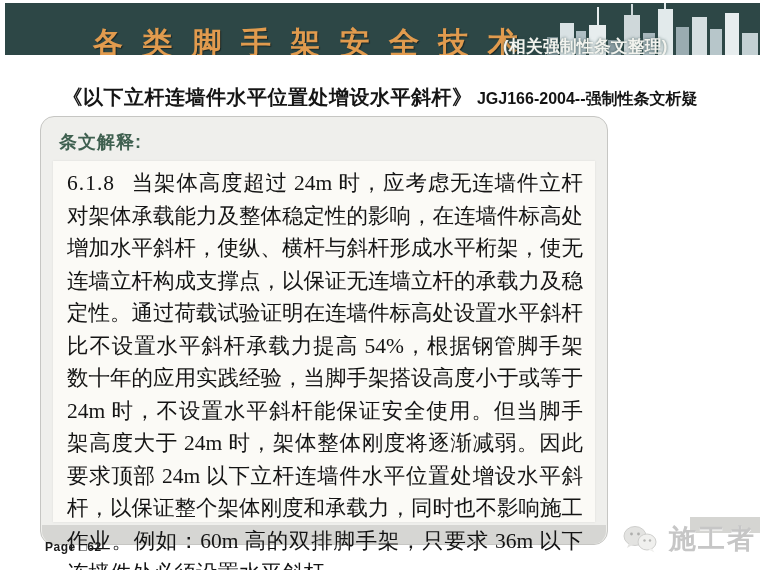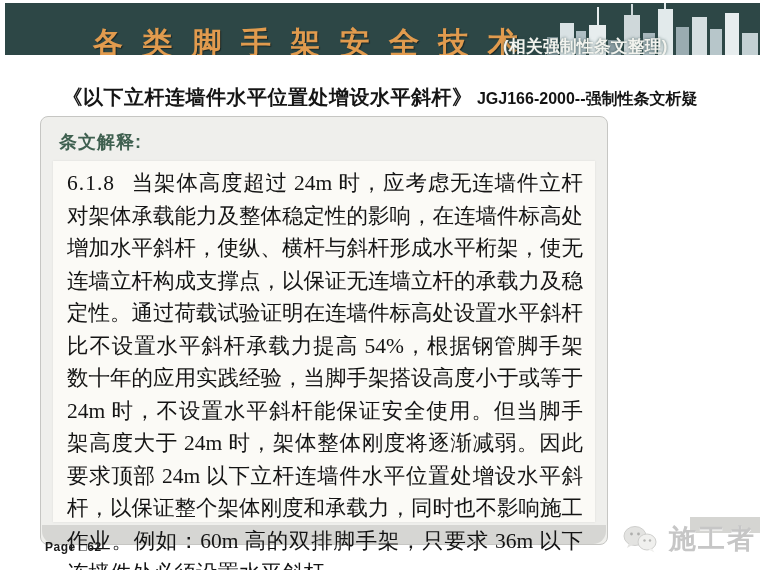--- a/index.html
+++ b/index.html
@@ -39,21 +39,21 @@
     text-align:center;white-space:nowrap;color:#151515;
   }
   .doc-title .book{font-size:20px;font-weight:bold;letter-spacing:.5px;}
   .doc-title .code{font-size:16px;font-weight:bold;letter-spacing:0;}
 
   
   .content-box{
     position:absolute;top:116px;left:40px;width:568px;height:429px;
     background:#efefec;
     border:1px solid #c6c6c3;
-    border-radius:8px;
+    border-radius:14px;
     box-sizing:border-box;
   }
   .content-box .bottom-band{
     position:absolute;left:1px;right:1px;bottom:0;height:19px;
     background:#d6d6d3;
     border-radius:0 0 13px 13px;
   }
   .section-label{
     position:absolute;top:13px;left:18px;
     font-size:18px;font-weight:bold;
@@ -117,21 +117,21 @@
     <rect x="197" y="30" width="16" height="43" fill="#c3d0d3"></rect>
     <path d="M186 73 Q196 52 208 56 L206 73 Z" fill="#f0f4f4"></path>
     <path d="M200 73 Q208 58 215 62 L215 73 Z" fill="#e2eaea"></path>
   </svg>
   <div class="header-title">各 类 脚 手 架 安 全 技 术</div>
   <div class="header-subtitle">(相关强制性条文整理)</div>
 </div>
 
 <div class="doc-title">
   <span class="book">《以下立杆连墙件水平位置处增设水平斜杆》</span>
-  <span class="code">JGJ166-2000--强制性条文析疑</span>
+  <span class="code">JGJ166-2004--强制性条文析疑</span>
 </div>
 
 <div class="content-box">
   <div class="bottom-band"></div>
   <div class="section-label">条文解释:</div>
   <div class="scan-panel">
     <p class="clause-para">
       <span class="clause-no">6.1.8</span><span>当架体高度超过 24m 时，应考虑无连墙件立杆对架体承载能力及整体稳定性的影响，在连墙件标高处增加水平斜杆，使纵、横杆与斜杆形成水平桁架，使无连墙立杆构成支撑点，以保证无连墙立杆的承载力及稳定性。通过荷载试验证明在连墙件标高处设置水平斜杆比不设置水平斜杆承载力提高 54%，根据钢管脚手架数十年的应用实践经验，当脚手架搭设高度小于或等于 24m 时，不设置水平斜杆能保证安全使用。但当脚手架高度大于 24m 时，架体整体刚度将逐渐减弱。因此要求顶部 24m 以下立杆连墙件水平位置处增设水平斜杆，以保证整个架体刚度和承载力，同时也不影响施工作业。例如：60m 高的双排脚手架，只要求 36m 以下连墙件处必须设置水平斜杆。</span>
     </p>
   </div>

